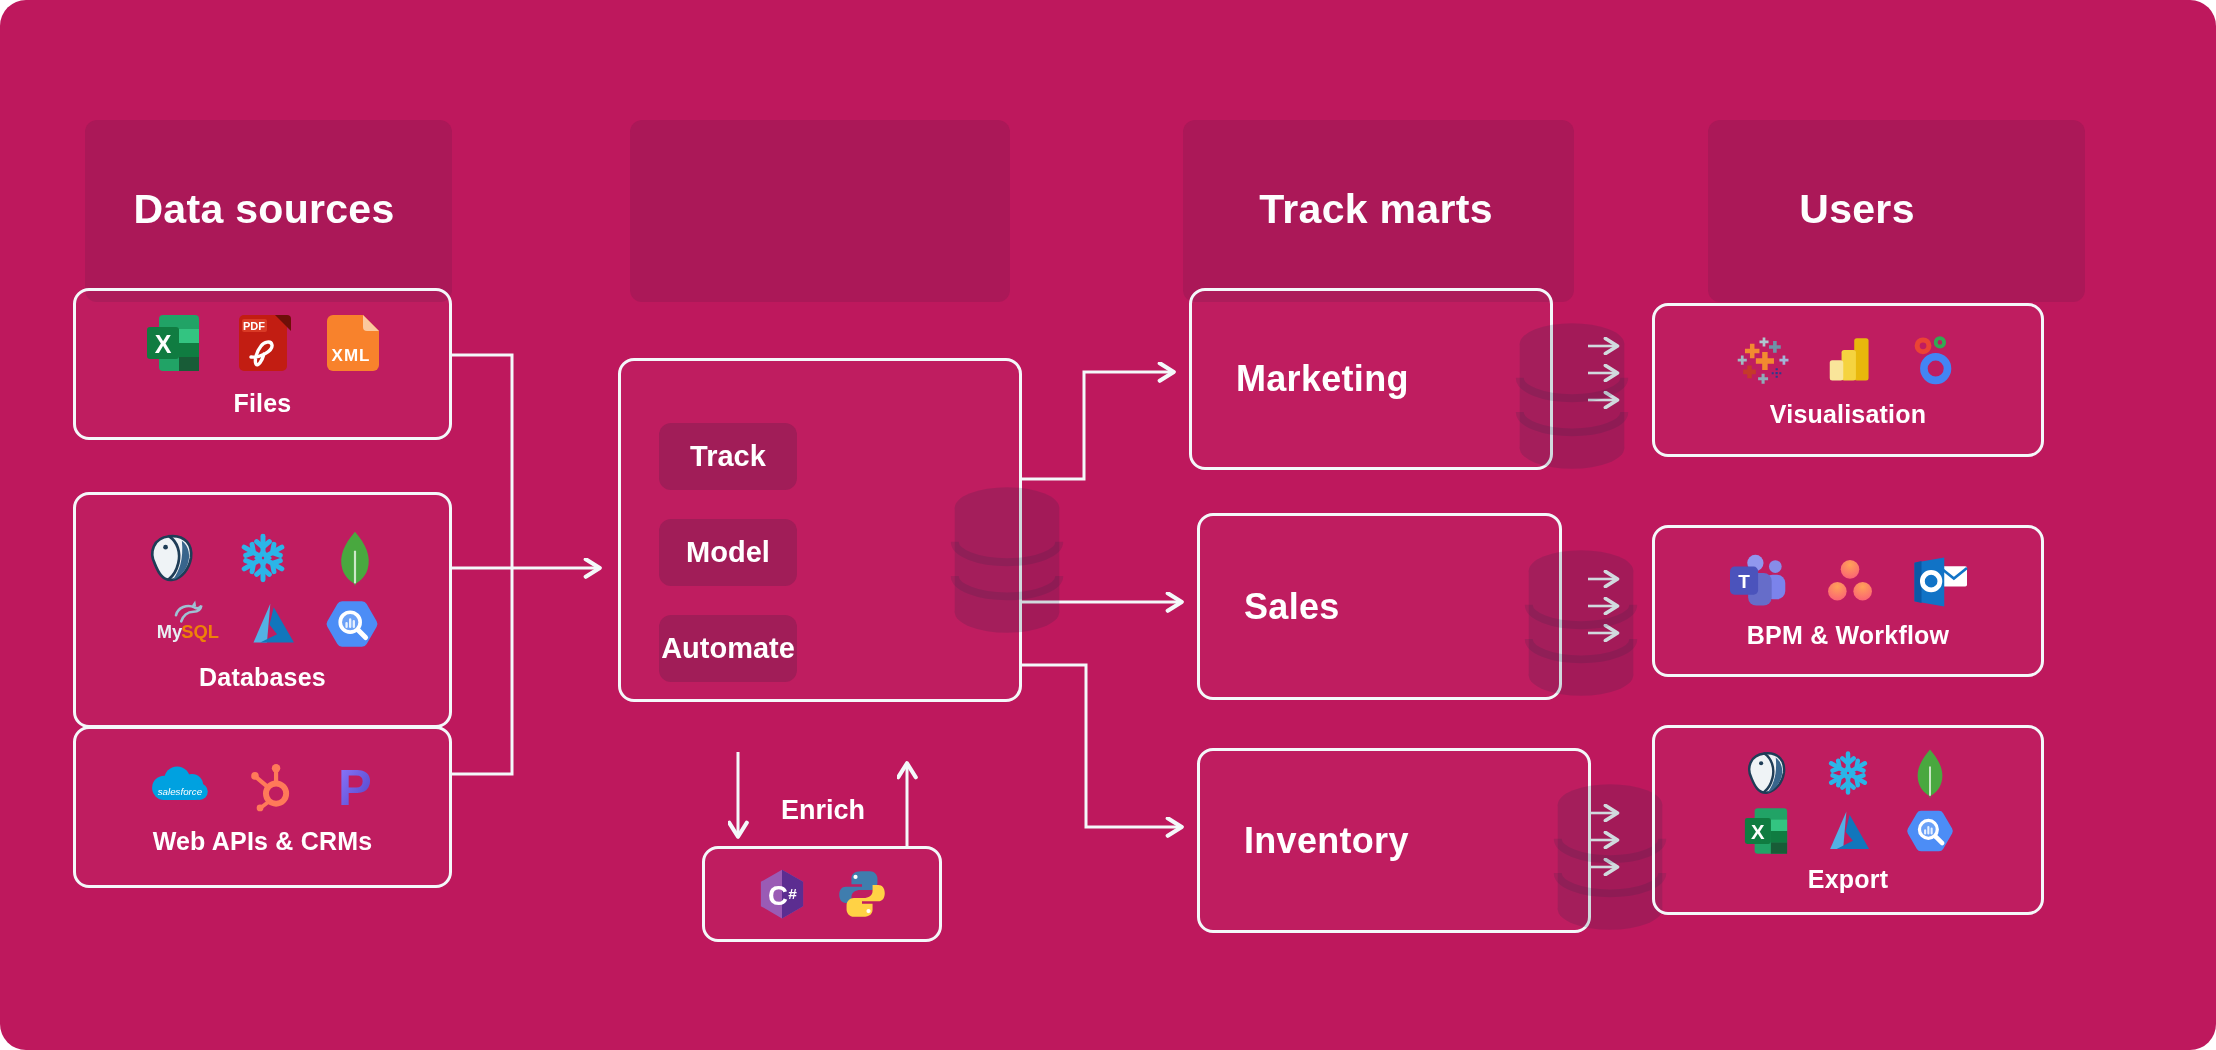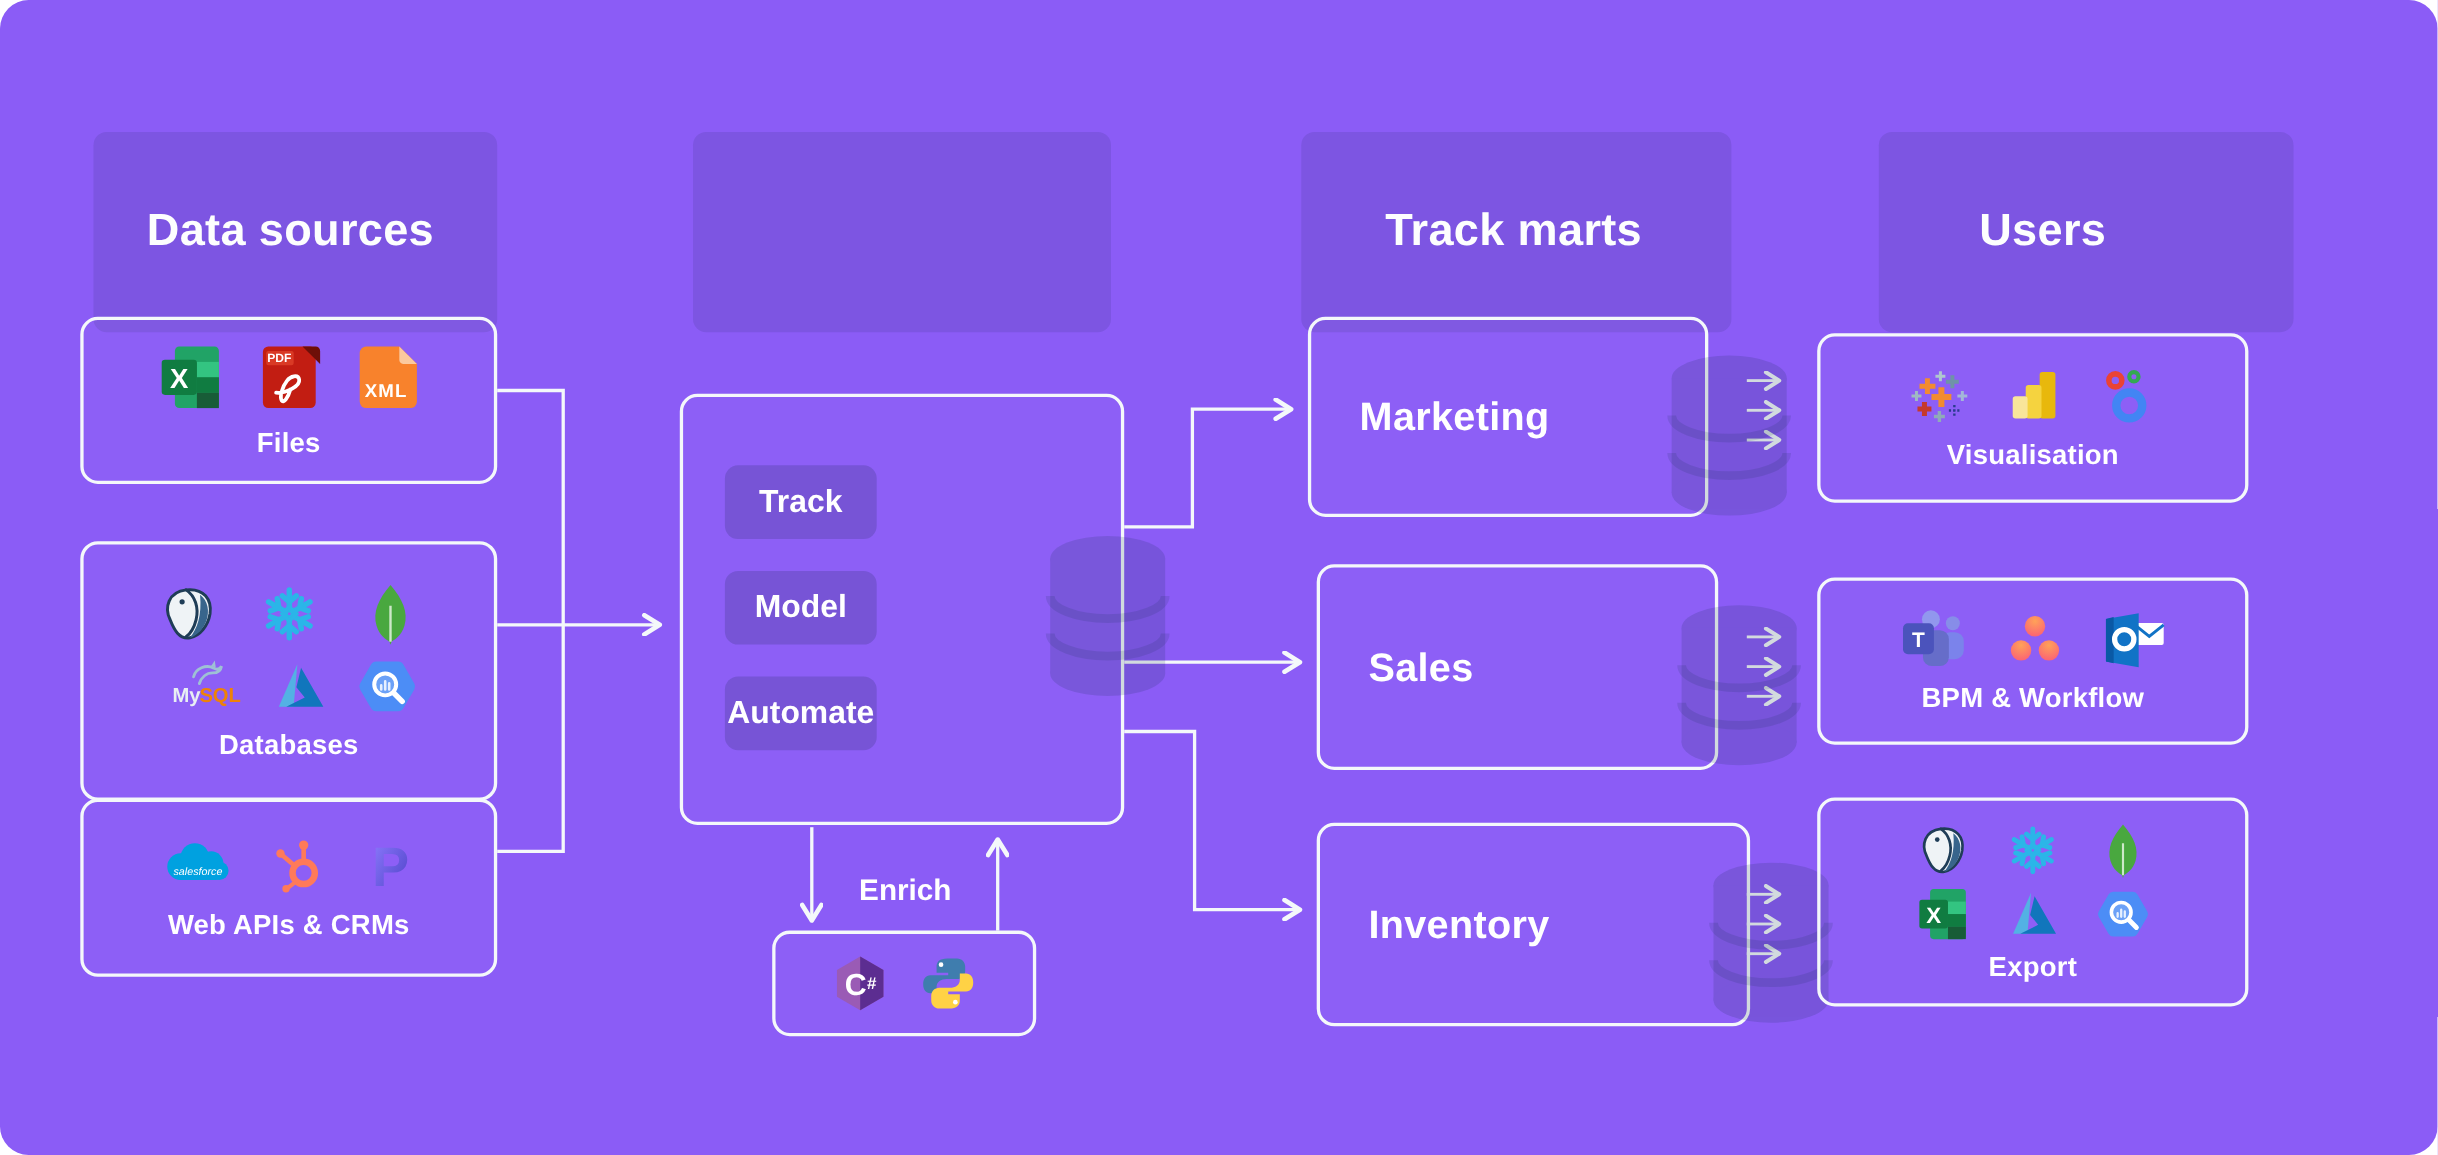--- a/index.html
+++ b/index.html
@@ -1,17 +1,17 @@
 <!DOCTYPE html>
 <html><head>
 <meta charset="utf-8">
 <style>
   html,body{margin:0;padding:0;background:#ffffff;}
   body{font-family:"Liberation Sans", sans-serif;}
-  #canvas{position:relative;width:2216px;height:1050px;background:#8b5cf6;border-radius:26px;overflow:hidden;}
+  #canvas{position:relative;width:2216px;height:1050px;background:#be185d;border-radius:26px;overflow:hidden;}
   svg{display:block;}
   svg text{font-family:"Liberation Sans", sans-serif;}
   .overlay{position:absolute;left:0;top:0;width:2216px;height:1050px;pointer-events:none;}
   .hchip{position:absolute;top:120px;height:182px;border-radius:12px;background:rgba(6,32,48,0.10);}
   .colhead{position:absolute;top:186px;transform:translateX(-50%);font-size:41px;font-weight:700;color:#FDFEFE;letter-spacing:.3px;white-space:nowrap;}
   .box{position:absolute;box-sizing:border-box;border:3px solid #F4F8FA;border-radius:16px;background:rgba(255,255,255,0.025);}
   .vbox{display:flex;flex-direction:column;align-items:center;justify-content:center;gap:14px;}
   .icons{display:flex;align-items:center;justify-content:center;gap:30px;}
   .icons.tight{gap:26px;}
   .iconrows{display:flex;flex-direction:column;gap:8px;align-items:center;}
@@ -347,21 +347,21 @@
         </span>
       <span class="ic s54">
           <svg>
             <use href="#i-pd"></use>
           </svg>
         </span>
     </div>
     <div class="boxlabel">Web APIs &amp; CRMs</div>
   </div>
 
-  <div class="box" style="left:618px;top:358px;width:404px;height:392px;">
+  <div class="box" style="left:618px;top:358px;width:404px;height:344px;">
     <div class="steps">
       <div class="step">Track</div>
       <div class="step">Model</div>
       <div class="step">Automate</div>
     </div>
     <span class="dbwm" style="left:236px;top:124px;width:116px;height:154px;">
       <svg>
           <use href="#i-db"></use>
         </svg>
     </span>

